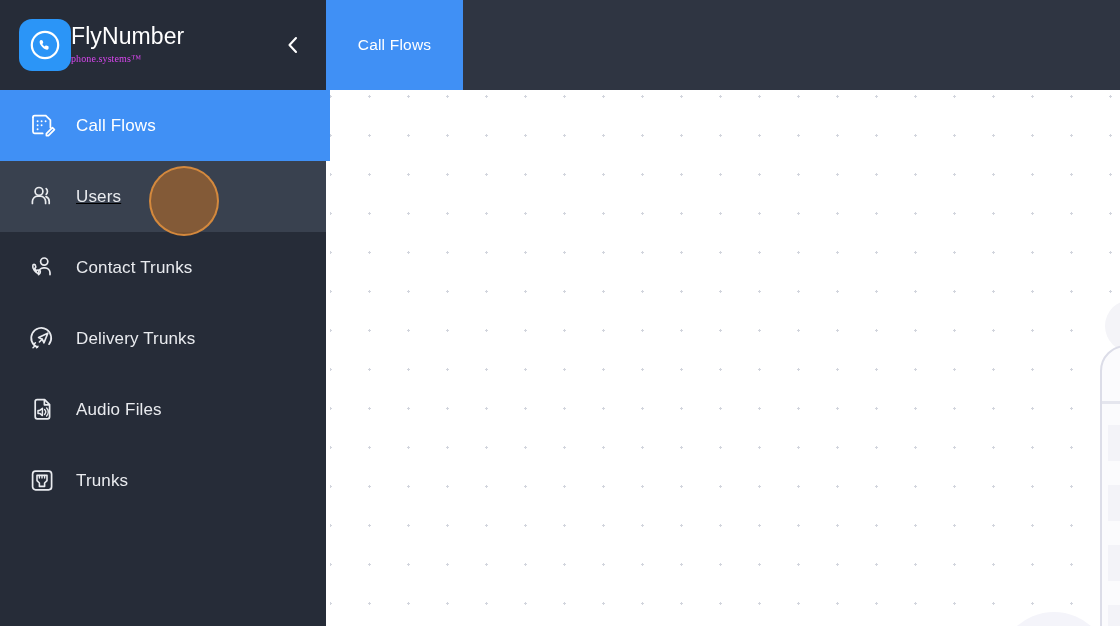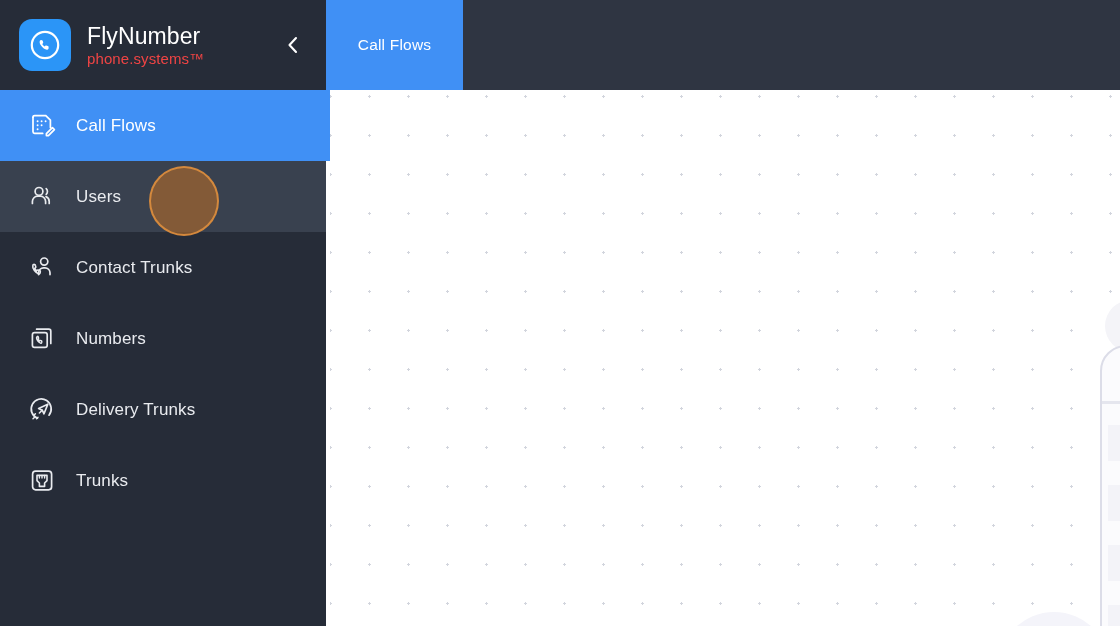--- a/index.html
+++ b/index.html
@@ -22,28 +22,28 @@
     position: absolute; left: 0; top: 0; width: 326px; height: 90px;
     background: #262c38;
     display: flex; align-items: center;
   }
   .brand-logo {
     width: 52px; height: 52px; margin-left: 19px;
     border-radius: 13px; background: #2b95f7;
     display: flex; align-items: center; justify-content: center;
     flex: 0 0 auto;
   }
-  .brand-text { margin-left: 16px; }
+  .brand-text { }
   .brand-title {
     color: #ffffff; font-size: 23px; line-height: 26px;
     font-weight: 400; letter-spacing: .1px;
   }
   .brand-sub {
-    color: #ef4444; font-size: 15px; line-height: 17px;
-    margin-top: 1px; letter-spacing: .1px;
+    color: #d946ef; font-size: 10px; line-height: 17px;
+    margin-top: 1px; letter-spacing: .1px; font-family: Liberation Serif, serif;
   }
   .collapse-btn {
     position: absolute; right: 18px; top: 30px;
     width: 30px; height: 30px;
     display: flex; align-items: center; justify-content: center;
     cursor: pointer;
   }
 
   
   .tabstrip {
@@ -62,21 +62,21 @@
   .sidebar {
     position: absolute; left: 0; top: 90px; width: 326px; height: 536px;
     background: #262c38; overflow: hidden;
   }
   .nav-item {
     position: relative;
     height: 71px; display: flex; align-items: center;
     padding-left: 27px; cursor: pointer;
   }
   .nav-item.active { background: #4090f5; }
-  .nav-item.hover  { background: #39414f; }
+  .nav-item.hover  { background: #39414f; text-decoration: underline; }
   .nav-icon {
     width: 30px; height: 30px; flex: 0 0 auto;
     display: flex; align-items: center; justify-content: center;
   }
   .nav-label {
     margin-left: 19px; color: #e9ebef;
     font-size: 17px; letter-spacing: .15px; white-space: nowrap;
   }
   .nav-item.active .nav-label { color: #ffffff; }
 
@@ -198,44 +198,45 @@
       <span class="nav-icon">
         <svg width="27" height="27" viewBox="0 0 27 27">
           <circle cx="15.2" cy="7.6" r="3.6" fill="none" stroke="#e9ebef" stroke-width="1.7"></circle>
           <path d="M9.6 20.6v-1.8a5 5 0 0 1 5-5h1.4a5 5 0 0 1 5 5v1.8" fill="none" stroke="#e9ebef" stroke-width="1.7" stroke-linecap="round"></path>
           <path d="M5.2 10.2c-.7 0-1.3.5-1.4 1.2-.3 1.6.2 3.4 1.6 5.2 1.2 1.6 2.6 2.7 4 3.2.8.3 1.6-.2 1.7-1l.2-1.2c.1-.5-.2-1-.7-1.1l-1.5-.5c-.4-.1-.8 0-1 .4l-.3.4c-.9-.7-1.6-1.6-2-2.6l.5-.3c.4-.2.6-.6.5-1l-.4-1.5c-.1-.5-.6-.8-1.1-.8z" fill="none" stroke="#e9ebef" stroke-width="1.6" stroke-linejoin="round"></path>
         </svg>
       </span>
       <span class="nav-label">Contact Trunks</span>
     </div>
 
-    <div class="nav-item">
-      <span class="nav-icon">
-        <svg width="27" height="27" viewBox="0 0 27 27">
-          <path d="M7.6 4.2h12.2a2 2 0 0 1 2 2v12.2" fill="none" stroke="#e9ebef" stroke-width="1.7" stroke-linecap="round"></path>
-          <rect x="3.4" y="7.6" width="14.8" height="14.8" rx="2.2" fill="none" stroke="#e9ebef" stroke-width="1.7"></rect>
-          <path d="M8.6 11.4c-.5 0-.9.4-1 .9-.2 1.1.2 2.4 1.1 3.6.8 1.1 1.8 1.9 2.8 2.2.6.2 1.1-.2 1.2-.7l.1-.9c.1-.4-.2-.7-.5-.8l-1-.3c-.3-.1-.6 0-.7.3l-.2.3c-.6-.5-1.1-1.1-1.4-1.8l.3-.2c.3-.2.4-.5.3-.8l-.3-1c0-.4-.4-.7-.8-.7z" fill="none" stroke="#e9ebef" stroke-width="1.5" stroke-linejoin="round"></path>
-        </svg>
-      </span>
-      <span class="nav-label">Numbers</span>
-    </div>
 
 
     <div class="nav-item">
       <span class="nav-icon">
         <svg width="27" height="27" viewBox="0 0 27 27">
           <path d="M8.4 22.2a10 10 0 1 1 11.6-3" fill="none" stroke="#e9ebef" stroke-width="1.7" stroke-linecap="round"></path>
           <path d="M18.8 8.2L9.6 12.4l3.6 1.8 1.8 3.6z" fill="none" stroke="#e9ebef" stroke-width="1.7" stroke-linejoin="round"></path>
           <path d="M13.2 14.2l-2.8 2.8" fill="none" stroke="#e9ebef" stroke-width="1.6" stroke-linecap="round"></path>
           <path d="M4.8 19.4l1.6-1.6M4 22.8l1.6-1.6M7.6 22.6l1.4-1.4" fill="none" stroke="#e9ebef" stroke-width="1.5" stroke-linecap="round"></path>
         </svg>
       </span>
       <span class="nav-label">Delivery Trunks</span>
     </div>
 
+    <div class="nav-item">
+      <span class="nav-icon">
+        <svg width="27" height="27" viewBox="0 0 27 27">
+          <path d="M6.2 5.6a2 2 0 0 1 2-2h7.4l5 5v12.2a2 2 0 0 1-2 2H8.2a2 2 0 0 1-2-2z" fill="none" stroke="#e9ebef" stroke-width="1.7" stroke-linejoin="round"></path>
+          <path d="M15.4 3.6v5.2h5.2" fill="none" stroke="#e9ebef" stroke-width="1.7" stroke-linejoin="round"></path>
+          <path d="M9 14.4h1.8l2.6-2.2v7.4l-2.6-2.2H9z" fill="none" stroke="#e9ebef" stroke-width="1.5" stroke-linejoin="round"></path>
+          <path d="M15.6 13.6a3.4 3.4 0 0 1 0 4.8M17.6 12a5.6 5.6 0 0 1 0 8" fill="none" stroke="#e9ebef" stroke-width="1.4" stroke-linecap="round"></path>
+        </svg>
+      </span>
+      <span class="nav-label">Audio Files</span>
+    </div>
 
     <div class="nav-item">
       <span class="nav-icon">
         <svg width="27" height="27" viewBox="0 0 27 27">
           <rect x="3.6" y="4.2" width="19" height="18.6" rx="3" fill="none" stroke="#e9ebef" stroke-width="1.7"></rect>
           <path d="M8 8.4h10v5.2l-2.4 2.4v3.4h-5.2v-3.4L8 13.6z" fill="none" stroke="#e9ebef" stroke-width="1.6" stroke-linejoin="round"></path>
           <path d="M10.4 8.4v2.6M13 8.4v2.6M15.6 8.4v2.6" fill="none" stroke="#e9ebef" stroke-width="1.4" stroke-linecap="round"></path>
         </svg>
       </span>
       <span class="nav-label">Trunks</span>

